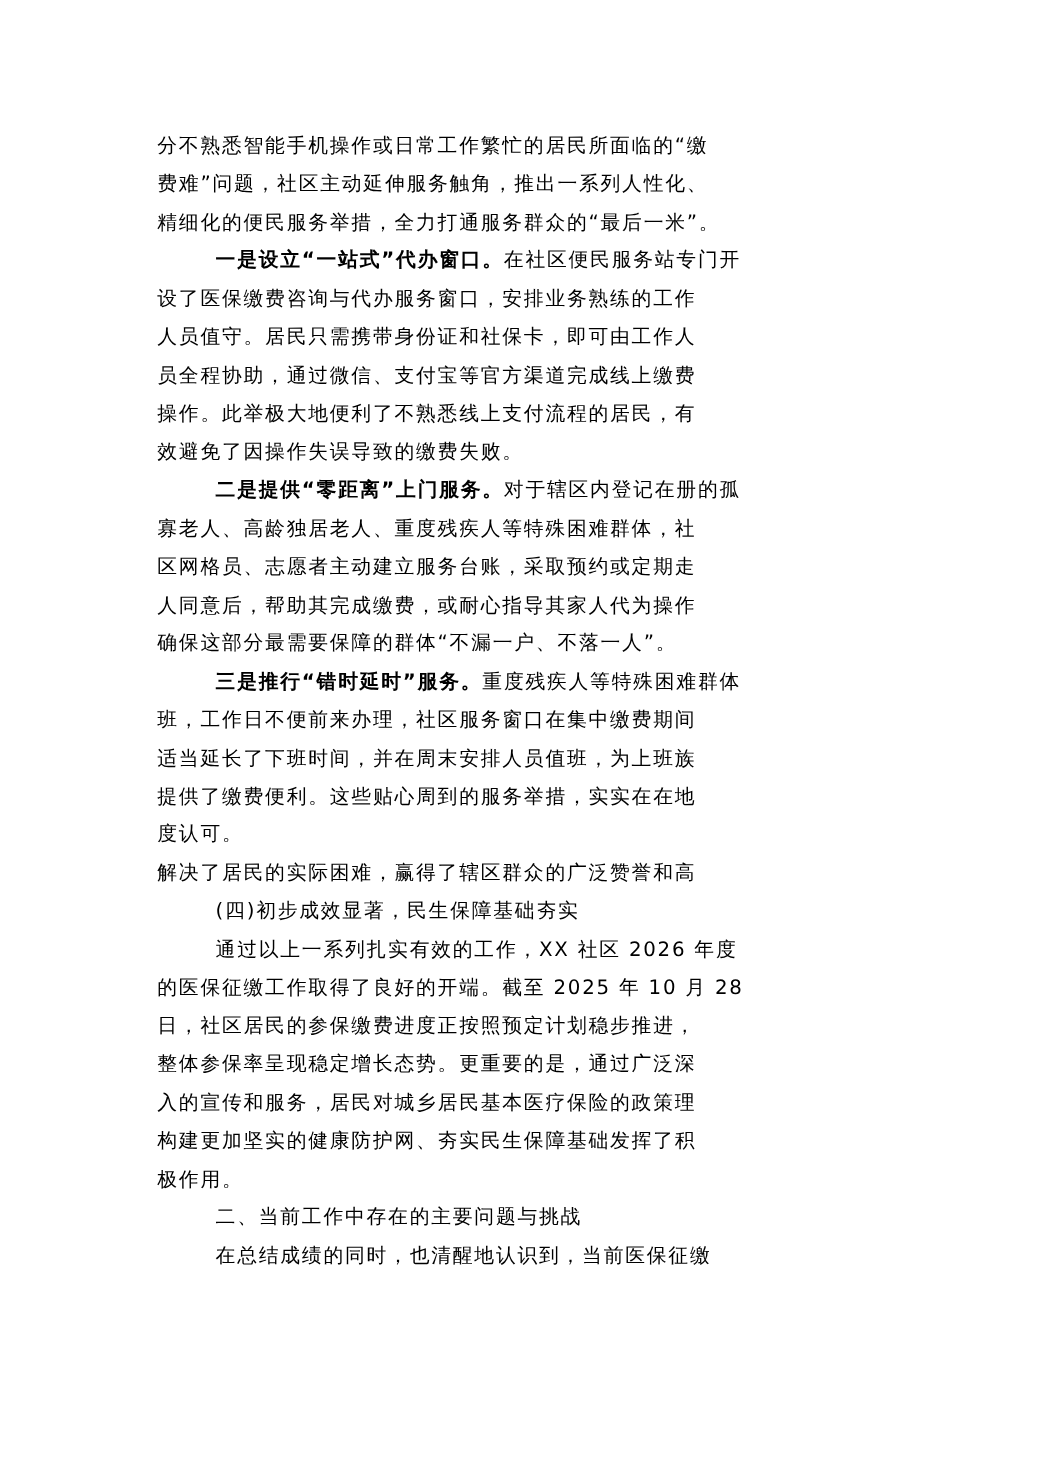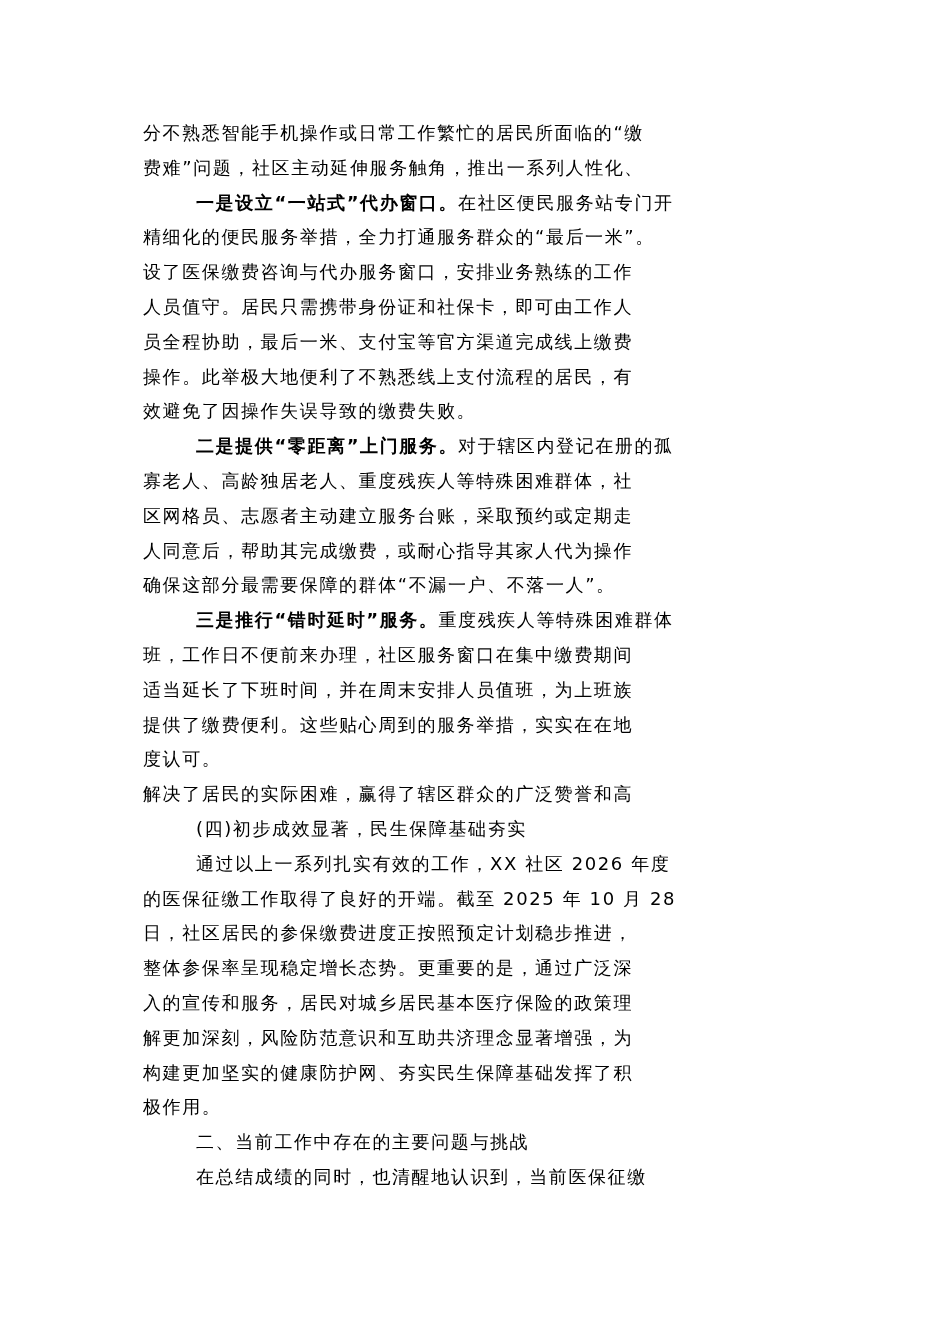--- a/index.html
+++ b/index.html
@@ -44,43 +44,42 @@
     font-weight: bold;
   }
 </style>
 </head>
 <body>
 
 <div class="page">
   <div class="text-block">
     <div class="line"><span class="bold"></span><span>分不熟悉智能手机操作或日常工作繁忙的居民所面临的“缴</span></div>
     <div class="line"><span class="bold"></span><span>费难”问题，社区主动延伸服务触角，推出一系列人性化、</span></div>
+    <div class="line"><span class="bold"></span><span>精细化的便民服务举措，全力打通服务群众的“最后一米”。</span></div>
     <div class="line indent"><span class="bold">一是设立“一站式”代办窗口。</span><span>在社区便民服务站专门开</span></div>
-    <div class="line"><span class="bold"></span><span>精细化的便民服务举措，全力打通服务群众的“最后一米”。</span></div>
     <div class="line"><span class="bold"></span><span>设了医保缴费咨询与代办服务窗口，安排业务熟练的工作</span></div>
     <div class="line"><span class="bold"></span><span>人员值守。居民只需携带身份证和社保卡，即可由工作人</span></div>
-    <div class="line"><span class="bold"></span><span>员全程协助，最后一米、支付宝等官方渠道完成线上缴费</span></div>
+    <div class="line"><span class="bold"></span><span>员全程协助，通过微信、支付宝等官方渠道完成线上缴费</span></div>
     <div class="line"><span class="bold"></span><span>操作。此举极大地便利了不熟悉线上支付流程的居民，有</span></div>
     <div class="line"><span class="bold"></span><span>效避免了因操作失误导致的缴费失败。</span></div>
     <div class="line indent"><span class="bold">二是提供“零距离”上门服务。</span><span>对于辖区内登记在册的孤</span></div>
     <div class="line"><span class="bold"></span><span>寡老人、高龄独居老人、重度残疾人等特殊困难群体，社</span></div>
     <div class="line"><span class="bold"></span><span>区网格员、志愿者主动建立服务台账，采取预约或定期走</span></div>
     <div class="line"><span class="bold"></span><span>人同意后，帮助其完成缴费，或耐心指导其家人代为操作</span></div>
     <div class="line"><span class="bold"></span><span>确保这部分最需要保障的群体“不漏一户、不落一人”。</span></div>
     <div class="line indent"><span class="bold">三是推行“错时延时”服务。</span><span>重度残疾人等特殊困难群体</span></div>
     <div class="line"><span class="bold"></span><span>班，工作日不便前来办理，社区服务窗口在集中缴费期间</span></div>
     <div class="line"><span class="bold"></span><span>适当延长了下班时间，并在周末安排人员值班，为上班族</span></div>
     <div class="line"><span class="bold"></span><span>提供了缴费便利。这些贴心周到的服务举措，实实在在地</span></div>
     <div class="line"><span class="bold"></span><span>度认可。</span></div>
     <div class="line"><span class="bold"></span><span>解决了居民的实际困难，赢得了辖区群众的广泛赞誉和高</span></div>
     <div class="line indent"><span class="bold"></span><span>(四)初步成效显著，民生保障基础夯实</span></div>
     <div class="line indent"><span class="bold"></span><span>通过以上一系列扎实有效的工作，XX 社区 2026 年度</span></div>
     <div class="line"><span class="bold"></span><span>的医保征缴工作取得了良好的开端。截至 2025 年 10 月 28</span></div>
     <div class="line"><span class="bold"></span><span>日，社区居民的参保缴费进度正按照预定计划稳步推进，</span></div>
     <div class="line"><span class="bold"></span><span>整体参保率呈现稳定增长态势。更重要的是，通过广泛深</span></div>
     <div class="line"><span class="bold"></span><span>入的宣传和服务，居民对城乡居民基本医疗保险的政策理</span></div>
-    <div class="line"><span class="bold"></span><span>解更加深刻，风险防范意识和互助共济理念显著增强，为</span></div>
     <div class="line"><span class="bold"></span><span>构建更加坚实的健康防护网、夯实民生保障基础发挥了积</span></div>
     <div class="line"><span class="bold"></span><span>极作用。</span></div>
     <div class="line indent"><span class="bold"></span><span>二、当前工作中存在的主要问题与挑战</span></div>
     <div class="line indent"><span class="bold"></span><span>在总结成绩的同时，也清醒地认识到，当前医保征缴</span></div>
   </div>
 </div>
 
 </body></html>

